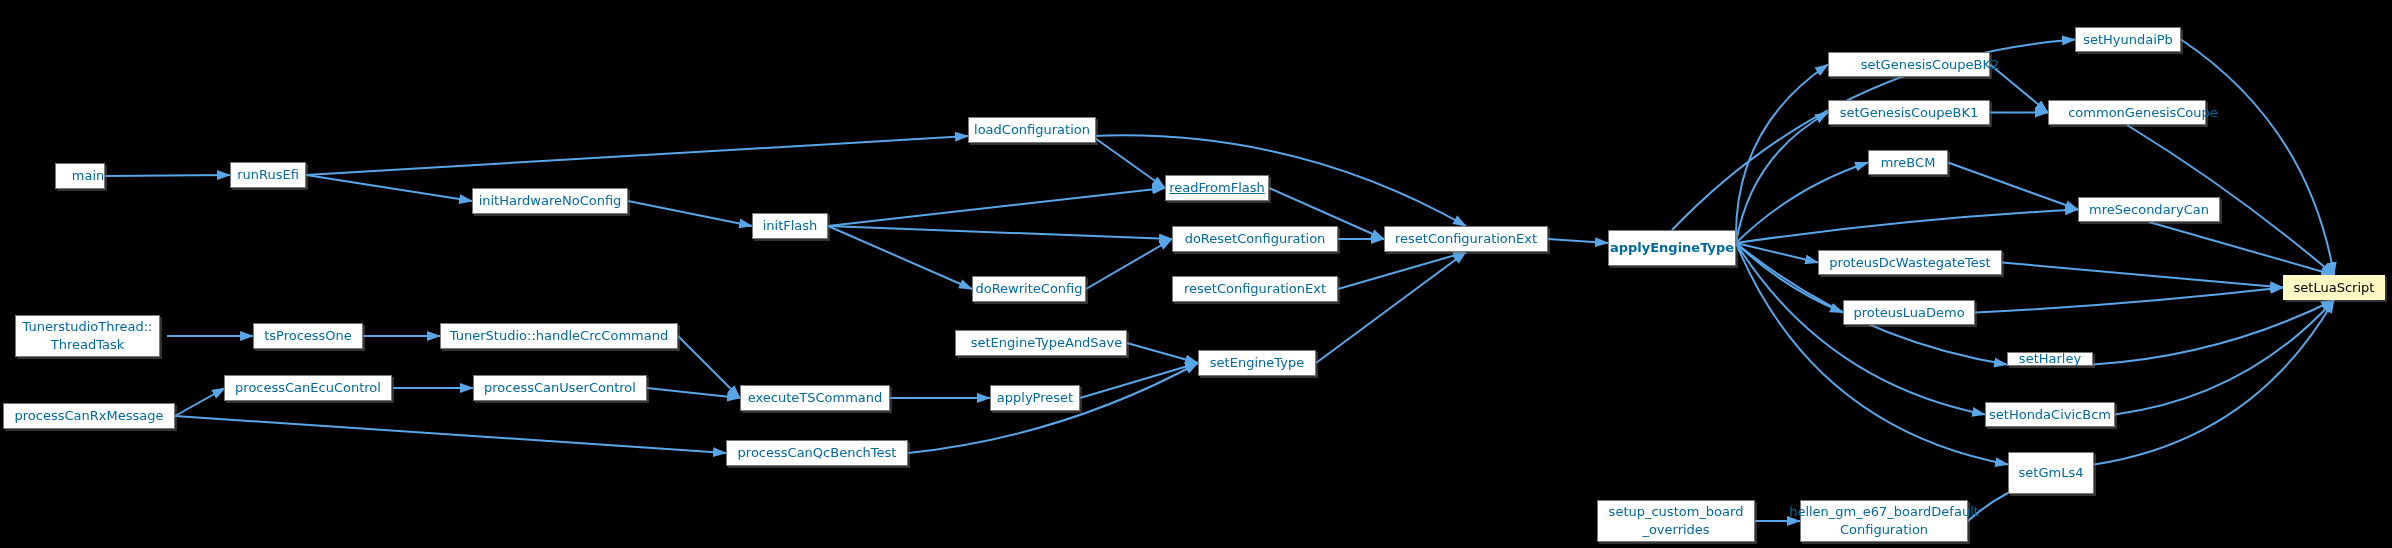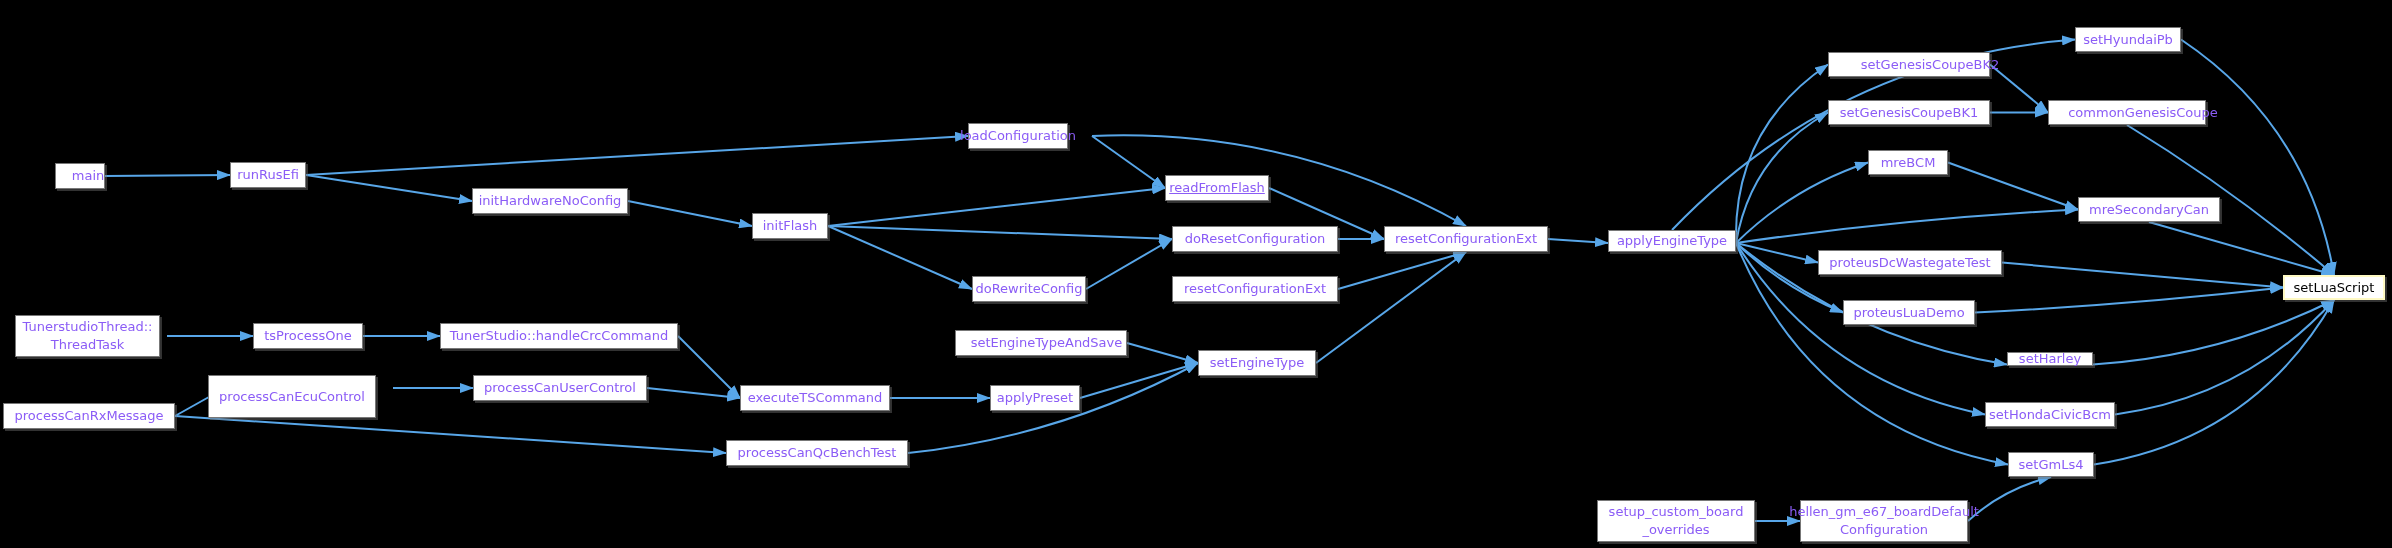--- a/index.html
+++ b/index.html
@@ -24,30 +24,30 @@
   }
   .node {
     position: absolute;
     display: flex;
     align-items: center;
     justify-content: center;
     box-sizing: border-box;
     background: #ffffff;
     border: 1px solid #777777;
     box-shadow: 2px 2px 0 rgba(110,110,110,0.45);
-    color: #8b5cf6;
+    color: #0369a1;
     font-size: 13px;
     line-height: 1.35;
     text-align: center;
     white-space: pre-line;
     cursor: pointer;
   }
   .node.highlight {
-    background: #ffffff;
-    border: 2px solid #fef9c3;
+    background: #fef9c3;
+    border: 6px solid #fef9c3;
     color: #000000;
   }
   .edge {
     fill: none;
     stroke-width: 2;
   }
 </style>
 </head>
 <body>
 
@@ -105,48 +105,48 @@
       <path d="M2093,364.5 Q2219.963393099952,356.40004243548015 2334,300" class="edge" stroke="#58a6e8" marker-end="url(#arrow)"></path>
       <path d="M2115,414.5 Q2245.3496896992324,397.12844580027826 2334,300" class="edge" stroke="#58a6e8" marker-end="url(#arrow)"></path>
       <path d="M2094,464.5 Q2253.5752957434265,439.9890333034796 2334,300" class="edge" stroke="#58a6e8" marker-end="url(#arrow)"></path>
       <path d="M1755,521 L1800,521" class="edge" stroke="#58a6e8" marker-end="url(#arrow)"></path>
       <path d="M1968,521 Q2003.8794791204457,488.397653795386 2051,477" class="edge" stroke="#58a6e8" marker-end="url(#arrow)"></path>
     </svg>
 <div class="node" style="left: 55px; top: 163px; width: 50px; height: 26px; padding-left: 16px;">main</div>
     <div class="node" style="left: 230px; top: 162px; width: 76px; height: 26px;">runRusEfi</div>
     <div class="node" style="left: 472px; top: 188px; width: 156px; height: 26px;">initHardwareNoConfig</div>
     <div class="node" style="left: 752px; top: 213px; width: 76px; height: 26px;">initFlash</div>
-    <div class="node" style="left: 968px; top: 123px; width: 100px; height: 26px;">loadConfiguration</div>
+    <div class="node" style="left: 968px; top: 117px; width: 128px; height: 26px;">loadConfiguration</div>
     <div class="node" style="left: 1165px; top: 175px; width: 104px; height: 26px; text-decoration: underline;">readFromFlash</div>
     <div class="node" style="left: 1172px; top: 226px; width: 166px; height: 26px;">doResetConfiguration</div>
     <div class="node" style="left: 1172px; top: 276px; width: 166px; height: 26px;">resetConfigurationExt</div>
     <div class="node" style="left: 972px; top: 276px; width: 114px; height: 26px;">doRewriteConfig</div>
     <div class="node" style="left: 1384px; top: 226px; width: 164px; height: 26px;">resetConfigurationExt</div>
-    <div class="node" style="left: 1608px; top: 230px; width: 128px; height: 22px;">applyEngineType</div>
+    <div class="node" style="left: 1608px; top: 230px; width: 128px; height: 36px; font-weight: bold;">applyEngineType</div>
     <div class="node" style="left: 955px; top: 330px; width: 172px; height: 26px; padding-left: 11px;">setEngineTypeAndSave</div>
     <div class="node" style="left: 990px; top: 385px; width: 90px; height: 26px;">applyPreset</div>
     <div class="node" style="left: 740px; top: 385px; width: 150px; height: 26px;">executeTSCommand</div>
     <div class="node" style="left: 726px; top: 440px; width: 182px; height: 26px;">processCanQcBenchTest</div>
     <div class="node" style="left: 1198px; top: 350px; width: 118px; height: 26px;">setEngineType</div>
     <div class="node" style="left: 15px; top: 315px; width: 145px; height: 42px;">TunerstudioThread::
 ThreadTask</div>
     <div class="node" style="left: 253px; top: 323px; width: 110px; height: 26px;">tsProcessOne</div>
     <div class="node" style="left: 440px; top: 323px; width: 238px; height: 26px;">TunerStudio::handleCrcCommand</div>
-    <div class="node" style="left: 208px; top: 375px; width: 168px; height: 43px; text-align: center;">processCanEcuControl</div>
+    <div class="node" style="left: 224px; top: 375px; width: 168px; height: 26px; text-align: center;">processCanEcuControl</div>
     <div class="node" style="left: 473px; top: 375px; width: 174px; height: 26px;">processCanUserControl</div>
     <div class="node" style="left: 3px; top: 403px; width: 172px; height: 26px;">processCanRxMessage</div>
     <div class="node" style="left: 1828px; top: 52px; width: 162px; height: 25px; padding-left: 42px;">setGenesisCoupeBK2</div>
     <div class="node" style="left: 1828px; top: 100px; width: 162px; height: 25px;">setGenesisCoupeBK1</div>
     <div class="node" style="left: 2075px; top: 27px; width: 106px; height: 25px;">setHyundaiPb</div>
     <div class="node" style="left: 2048px; top: 100px; width: 158px; height: 25px; padding-left: 32px;">commonGenesisCoupe</div>
     <div class="node" style="left: 1868px; top: 150px; width: 80px; height: 25px;">mreBCM</div>
     <div class="node" style="left: 2078px; top: 197px; width: 142px; height: 25px;">mreSecondaryCan</div>
     <div class="node" style="left: 1818px; top: 250px; width: 184px; height: 25px;">proteusDcWastegateTest</div>
     <div class="node" style="left: 1843px; top: 300px; width: 132px; height: 25px;">proteusLuaDemo</div>
     <div class="node" style="left: 2007px; top: 352px; width: 86px; height: 14px;">setHarley</div>
     <div class="node" style="left: 1985px; top: 402px; width: 130px; height: 25px;">setHondaCivicBcm</div>
-    <div class="node" style="left: 2008px; top: 452px; width: 86px; height: 25px; text-align: right;">setGmLs4</div>
+    <div class="node" style="left: 2008px; top: 452px; width: 86px; height: 42px; text-align: right;">setGmLs4</div>
     <div class="node highlight" style="left: 2283px; top: 275px; width: 102px; height: 25px;">setLuaScript</div>
     <div class="node" style="left: 1597px; top: 500px; width: 158px; height: 42px;">setup_custom_board
 _overrides</div>
     <div class="node" style="left: 1800px; top: 500px; width: 168px; height: 42px;">hellen_gm_e67_boardDefault
 Configuration</div>
   </div>
 
 </body></html>

